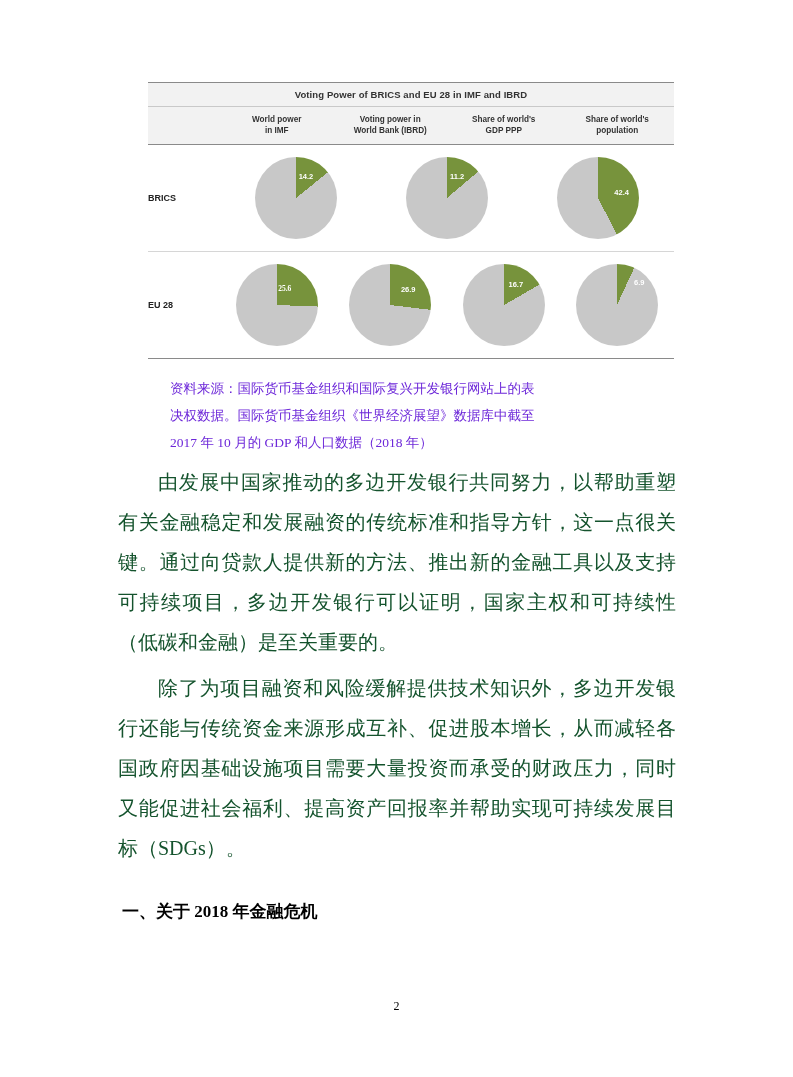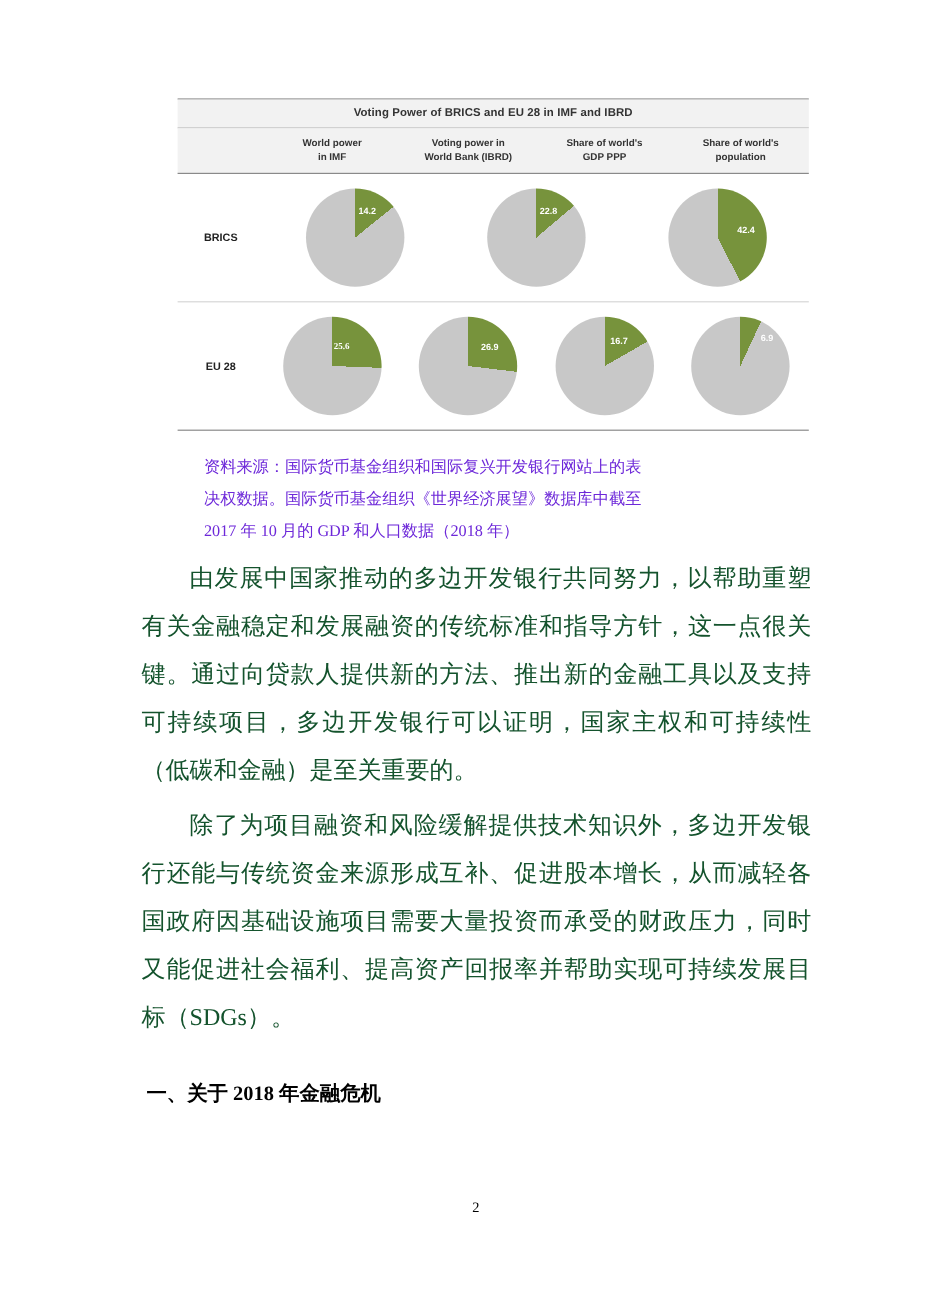--- a/index.html
+++ b/index.html
@@ -69,21 +69,20 @@
   }
   .fig-row {
     display: flex;
     align-items: center;
     border-bottom: 1px solid #d6d6d6;
   }
   .fig-row.last { border-bottom: none; }
   .fig-row .rowlab {
     width: 72px;
     flex: 0 0 72px;
-    text-align: center;
     font-family: "Liberation Sans", sans-serif;
     font-size: 9px;
     font-weight: bold;
     color: #222222;
   }
   .fig-cell {
     flex: 1 1 0;
     display: flex;
     justify-content: center;
     align-items: center;
@@ -171,21 +170,21 @@
 
       <div class="fig-row">
         <div class="rowlab">BRICS</div>
         <div class="fig-cell">
           <div class="pie" style="background: conic-gradient(rgb(119, 147, 60) 0deg, rgb(119, 147, 60) 51.12deg, rgb(200, 200, 200) 51.12deg, rgb(200, 200, 200) 360deg);">
             <span class="pie-label" style="left: 51.3549px; top: 19.3488px; transform: translate(-50%, -50%);">14.2</span>
           </div>
         </div>
         <div class="fig-cell">
           <div class="pie" style="background: conic-gradient(rgb(119, 147, 60) 0deg, rgb(119, 147, 60) 49.68deg, rgb(200, 200, 200) 49.68deg, rgb(200, 200, 200) 360deg);">
-            <span class="pie-label" style="left: 51.0821px; top: 19.2204px; transform: translate(-50%, -50%);">22.8</span>
+            <span class="pie-label" style="left: 51.0821px; top: 19.2204px; transform: translate(-50%, -50%);">11.2</span>
           </div>
         </div>
         <div class="fig-cell">
           <div class="pie" style="background: conic-gradient(rgb(119, 147, 60) 0deg, rgb(119, 147, 60) 152.64deg, rgb(200, 200, 200) 152.64deg, rgb(200, 200, 200) 360deg);">
             <span class="pie-label" style="left: 64.3192px; top: 35.324px; transform: translate(-50%, -50%);">42.4</span>
           </div>
         </div>
       </div>
 
       <div class="fig-row last">

